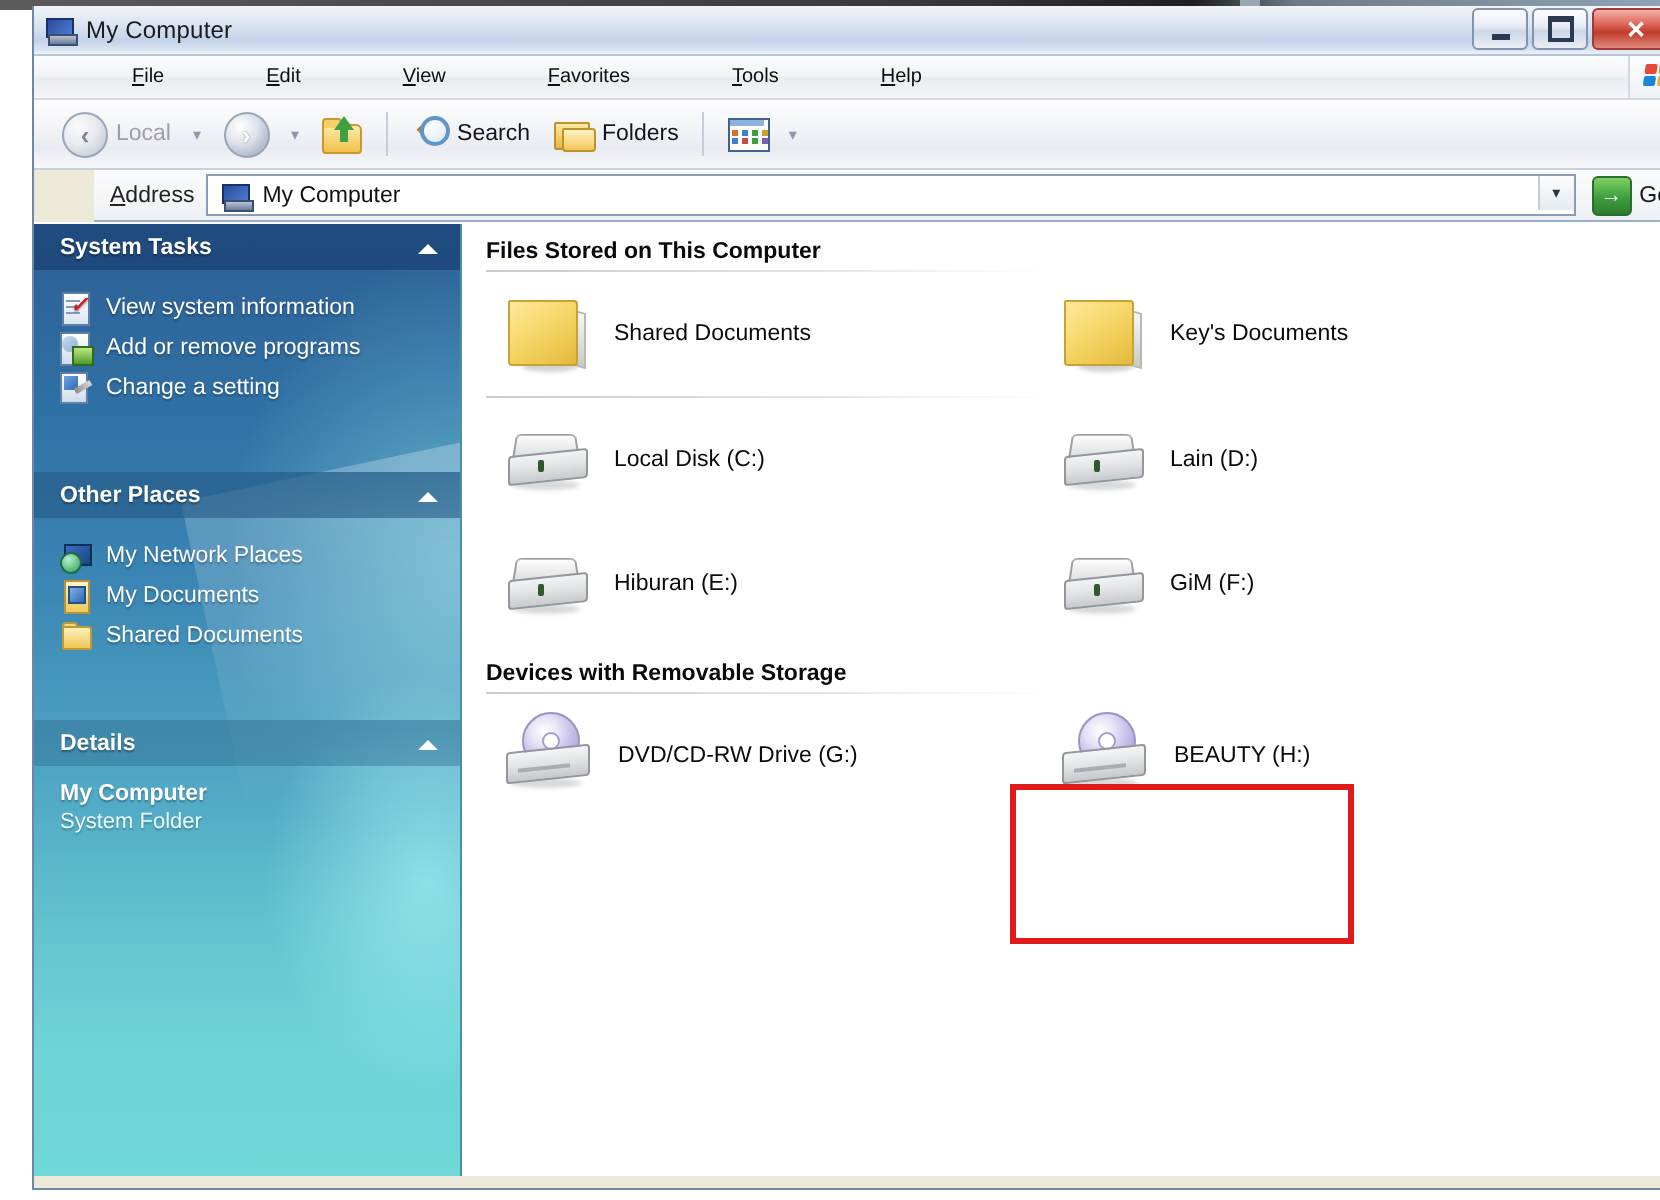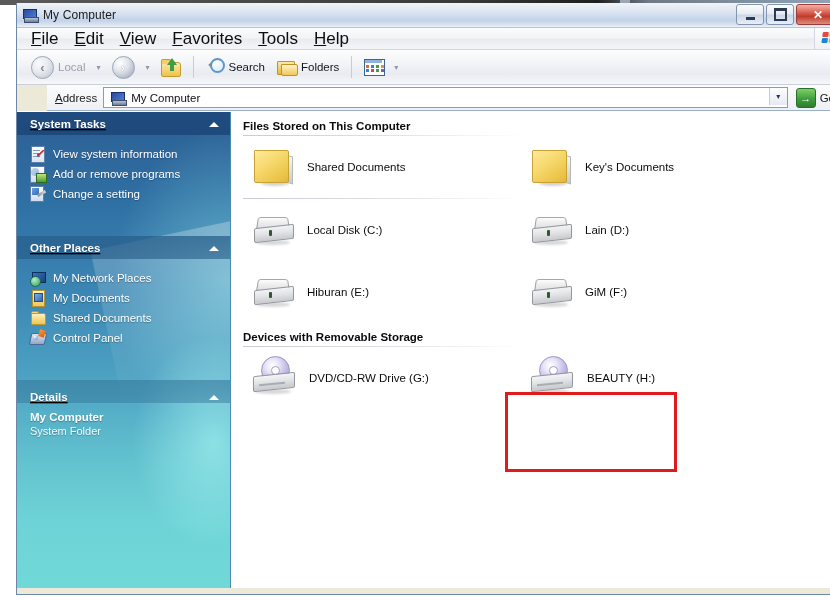--- a/index.html
+++ b/index.html
@@ -88,21 +88,21 @@
 
   
   .menubar {
     height: 21px;
     background: linear-gradient(to bottom,#fbfcfd 0%,#f2f3f5 48%,#e9ebef 52%,#f4f5f7 100%);
     border-bottom: 1px solid #d3d8e0;
     display: flex; align-items: center; position: relative;
     padding-left: 6px;
   }
   .menu-item {
-    padding: 2px 8px; font-size: 17px; color: #0d0d0d;
+    padding: 2px 8px; font-size: 10px; color: #0d0d0d; margin-left: 35px;
   }
   .menu-item u { text-decoration: underline; }
   .flag-box {
     position: absolute; right: 0px; top: 0px;
     width: 28px; height: 21px;
     background: linear-gradient(to bottom,#fdfdfe,#eef1f6);
     border-left: 1px solid #d3d8e0;
     display: flex; align-items: center; justify-content: center;
   }
   .flag {
@@ -254,28 +254,26 @@
     background: linear-gradient(200deg, rgba(255,255,255,.28), rgba(255,255,255,0) 60%);
     transform: rotate(-12deg);
     pointer-events: none;
   }
   .panel { position: relative; }
   .panel-head {
     height: 23px; display: flex; align-items: center;
     padding-left: 13px; padding-right: 10px;
     background: linear-gradient(to bottom, rgba(30,74,126,.92), rgba(26,66,116,.78));
     position: relative;
-    text-decoration: underline;
   }
   .panel-head.mid {
     background: linear-gradient(to bottom, rgba(39,95,140,.75), rgba(36,88,132,.58));
   }
   .panel-head.low {
     background: linear-gradient(to bottom, rgba(55,122,158,.62), rgba(50,114,150,.45));
-    align-items: flex-end;
   }
   .panel-title {
     font-size: 11.5px; font-weight: bold; color: #ffffff;
     text-shadow: 0 1px 1px rgba(0,0,0,.35);
     flex: 1;
   }
   .chevron {
     width: 13px; height: 13px; position: relative;
   }
   .chevron::after {
@@ -614,28 +612,20 @@
             </span>
             <span>My Documents</span>
           </div>
           <div class="sb-link">
             <span class="sb-ico ic-folder">
               <i class="ftab"></i>
                 <i class="fbody"></i>
             </span>
             <span>Shared Documents</span>
           </div>
-          <div class="sb-link">
-            <span class="sb-ico ic-ctrl">
-              <i class="pnl"></i>
-                <i class="knob"></i>
-                <i class="hm"></i>
-            </span>
-            <span>Control Panel</span>
-          </div>
         </div>
       </div>
 
       <div class="panel-gap"></div>
 
       <div class="panel">
         <div class="panel-head low">
           <span class="panel-title">Details</span>
           <span class="chevron"></span>
         </div>

